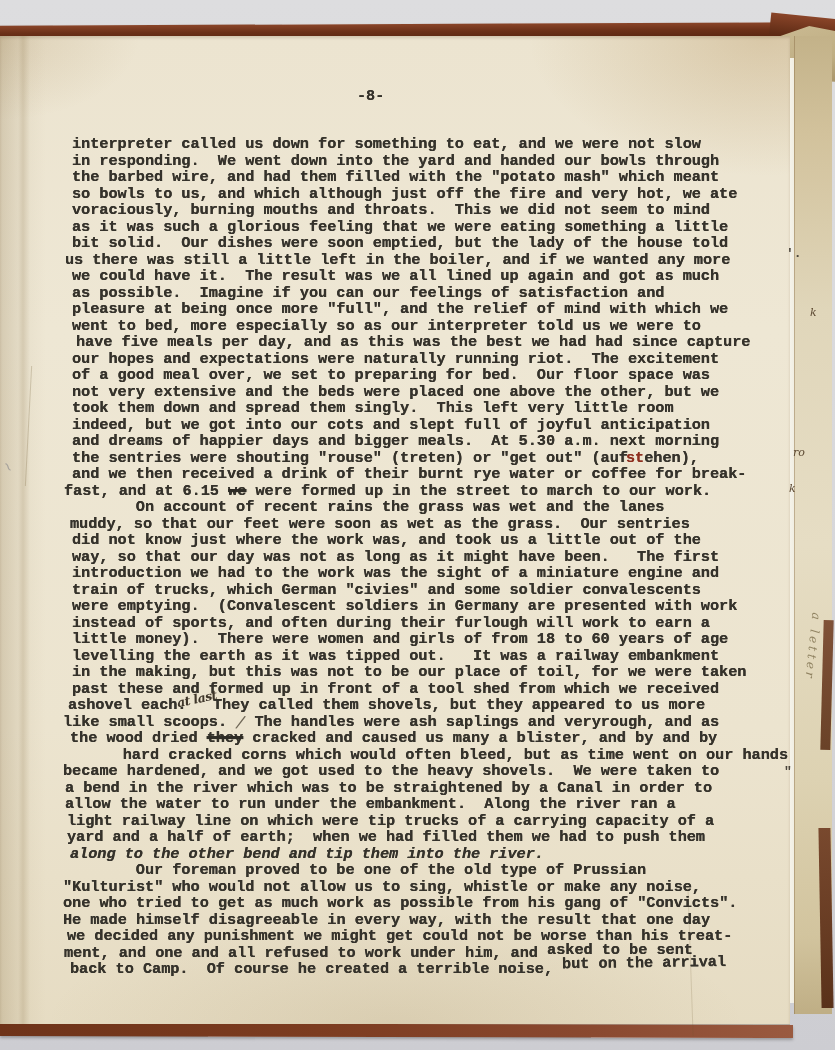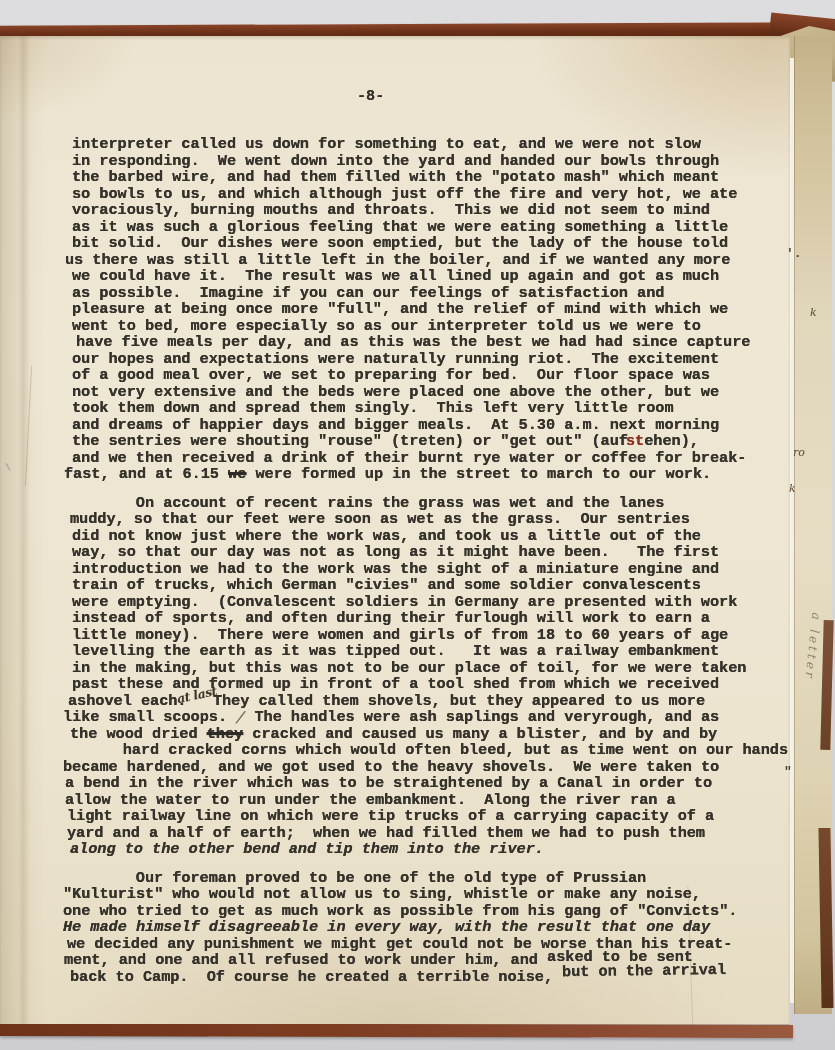--- a/index.html
+++ b/index.html
@@ -47,21 +47,21 @@
     background:rgba(110,90,50,.18);transform:rotate(-2deg);}
 
   
   .page-number{position:absolute;left:357px;top:87px;
     font-size:15.2px;font-weight:bold;color:#35322b;
     text-shadow:0 0 .5px rgba(53,50,43,.9);}
   .text-block{position:absolute;left:72px;top:136px;width:716px;
     font-size:15.2px;font-weight:bold;line-height:16.5px;color:#35322b;
     text-shadow:0 0 .5px rgba(53,50,43,.85),.3px .3px .4px rgba(53,50,43,.4);}
   .para{margin:0;}
-  .para + .para{margin-top:12px;}
+  .para + .para{margin-top:0;}
   .line{white-space:pre;height:16.5px;}
   .seg-red{color:#8e2f1f;text-shadow:0 0 .5px rgba(142,47,31,.9);margin-left:-2px;}
   .seg-strike{text-decoration:line-through;text-decoration-thickness:2.5px;
     text-decoration-color:rgba(45,42,36,.85);}
   .seg-hand{display:inline-block;font-family:"DejaVu Serif",serif;font-style:italic;
     font-weight:bold;font-size:12.5px;color:#3f362a;letter-spacing:-.5px;
     transform:rotate(-12deg) translateY(-6px);margin:0 -6px 0 -8px;text-shadow:none;}
   .seg-pencil{display:inline-block;color:#6f6757;transform:rotate(14deg) translateY(2px) scaleY(1.25);
     text-shadow:none;font-weight:normal;}
   .seg-rise{position:relative;top:-3px;text-align:center;}
@@ -114,20 +114,21 @@
         <div class="line" style="margin-left: -7px;"><span>us there was still a little left in the boiler, and if we wanted any more</span></div>
         <div class="line"><span>we could have it.  The result was we all lined up again and got as much</span></div>
         <div class="line"><span>as possible.  Imagine if you can our feelings of satisfaction and</span></div>
         <div class="line"><span>pleasure at being once more "full", and the relief of mind with which we</span></div>
         <div class="line"><span>went to bed, more especially so as our interpreter told us we were to</span></div>
         <div class="line" style="margin-left: 4px;"><span>have five meals per day, and as this was the best we had had since capture</span></div>
         <div class="line"><span>our hopes and expectations were naturally running riot.  The excitement</span></div>
         <div class="line"><span>of a good meal over, we set to preparing for bed.  Our floor space was</span></div>
         <div class="line"><span>not very extensive and the beds were placed one above the other, but we</span></div>
         <div class="line"><span>took them down and spread them singly.  This left very little room</span></div>
+        <div class="line"><span>indeed, but we got into our cots and slept full of joyful anticipation</span></div>
         <div class="line"><span>and dreams of happier days and bigger meals.  At 5.30 a.m. next morning</span></div>
         <div class="line"><span>the sentries were shouting "rouse" (treten) or "get out" (auf</span><span class="seg-red">st</span><span>ehen),</span></div>
         <div class="line"><span>and we then received a drink of their burnt rye water or coffee for break-</span></div>
         <div class="line" style="margin-left: -8px;"><span>fast, and at 6.15 </span><span class="seg-strike">we</span><span> were formed up in the street to march to our work.</span></div>
       </div>
       <div class="para">
         <div class="line"><span>       On account of recent rains the grass was wet and the lanes</span></div>
         <div class="line" style="margin-left: -2px;"><span>muddy, so that our feet were soon as wet as the grass.  Our sentries</span></div>
         <div class="line"><span>did not know just where the work was, and took us a little out of the</span></div>
         <div class="line"><span>way, so that our day was not as long as it might have been.   The first</span></div>
@@ -147,21 +148,21 @@
         <div class="line" style="margin-left: -7px;"><span>a bend in the river which was to be straightened by a Canal in order to</span></div>
         <div class="line" style="margin-left: -7px;"><span>allow the water to run under the embankment.  Along the river ran a</span></div>
         <div class="line" style="margin-left: -5px;"><span>light railway line on which were tip trucks of a carrying capacity of a</span></div>
         <div class="line" style="margin-left: -5px;"><span>yard and a half of earth;  when we had filled them we had to push them</span></div>
         <div class="line" style="margin-left: -2px; font-style: italic;"><span>along to the other bend and tip them into the river.</span></div>
       </div>
       <div class="para">
         <div class="line"><span>       Our foreman proved to be one of the old type of Prussian</span></div>
         <div class="line" style="margin-left: -9px;"><span>"Kulturist" who would not allow us to sing, whistle or make any noise,</span></div>
         <div class="line" style="margin-left: -9px;"><span>one who tried to get as much work as possible from his gang of "Convicts".</span></div>
-        <div class="line" style="margin-left: -9px; font-style: italic;"><span>He made himself disagreeable in every way, with the result that one day</span></div>
+        <div class="line" style="margin-left: -9px;"><span>He made himself disagreeable in every way, with the result that one day</span></div>
         <div class="line" style="margin-left: -5px;"><span>we decided any punishment we might get could not be worse than his treat-</span></div>
         <div class="line" style="margin-left: -8px;"><span>ment, and one and all refused to work under him, and </span><span class="seg-rise">asked to be sent</span></div>
         <div class="line" style="margin-left: -2px;"><span>back to Camp.  Of course he created a terrible noise, </span><span class="seg-rise2">but on the arrival</span></div>
       </div>
     </div>
 
 <span class="mark mark-ink" style="left: 786px; top: 246px;">'.</span>
     <span class="mark mark-hand" style="left: 810px; top: 306px;">k</span>
     <span class="mark mark-hand" style="left: 793px; top: 446px;">ro</span>
     <span class="mark mark-hand" style="left: 789px; top: 482px;">k</span>

